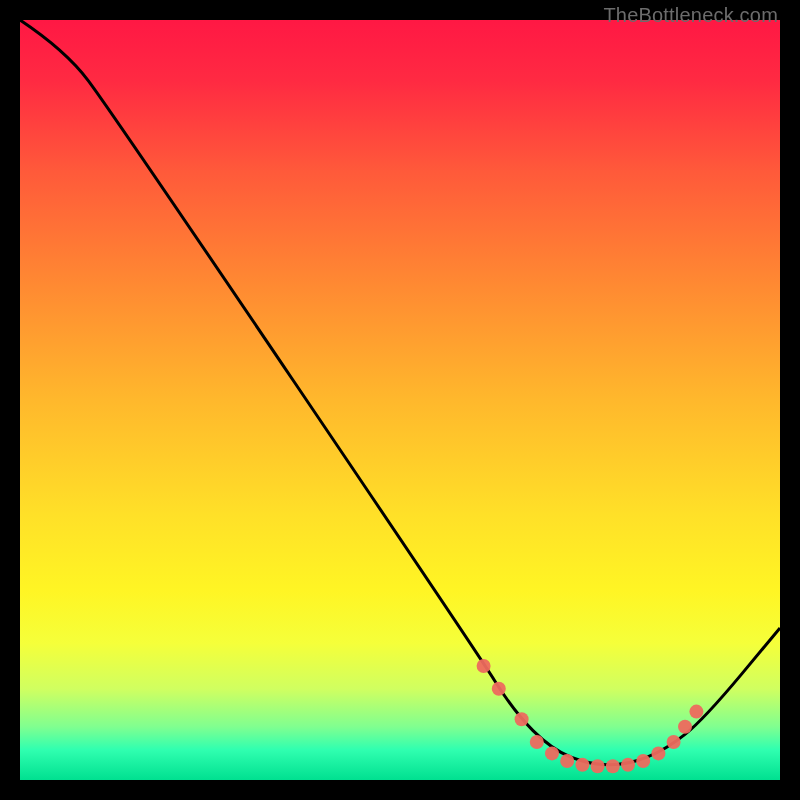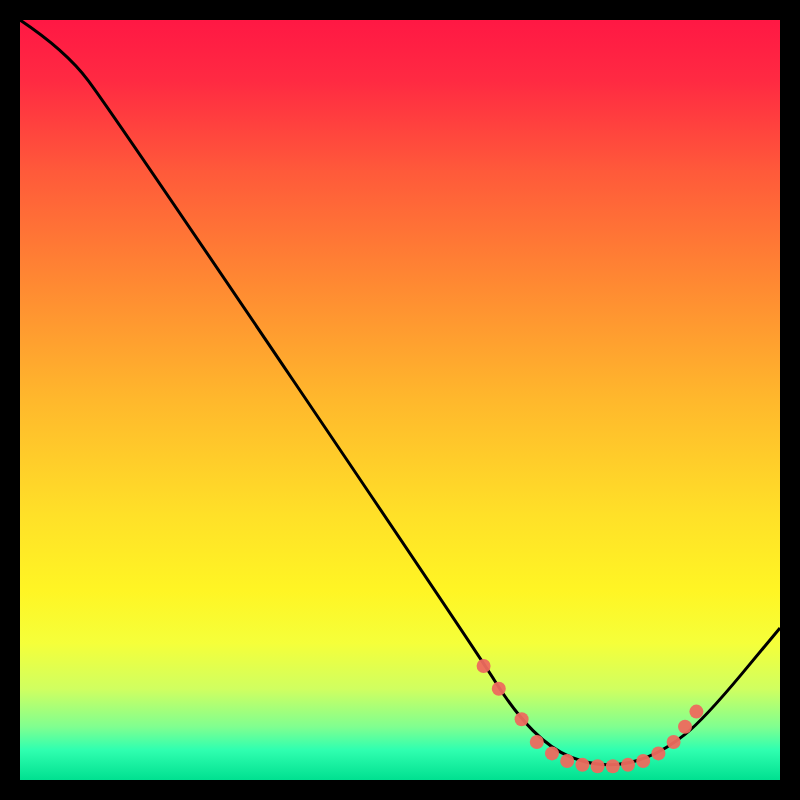--- a/index.html
+++ b/index.html
@@ -42,20 +42,21 @@
     height: 760px;
     overflow: visible;
   }
   .curve path { fill: none; stroke: #000; stroke-width: 3; }
   .dot { fill: #ed6a5e; opacity: 0.95; }
 </style>
 </head>
 <body>
 <div class="container">
   <div class="plot-area"></div>
+  <div class="watermark">TheBottleneck.com</div>
   <svg class="curve" viewBox="0 0 760 760">
     <path id="main-curve" d="M 0 0 Q 45.6 30.399999999999977 68.4 60.80000000000001 Q 91.2 91.20000000000005 273.6 361 Q 456 630.8 475 661.2 Q 494 691.6 513 710.6 Q 532 729.6 551 737.2 Q 570 744.8 589 744.8 Q 608 744.8 627 737.2 Q 646 729.6 665 714.4000000000001 Q 684 699.2 722 653.6 L 760 608"></path>
     <g id="dots">
         <circle cx="463.59999999999997" cy="646" r="7" class="dot"></circle>
         <circle cx="478.8" cy="668.8" r="7" class="dot"></circle>
         <circle cx="501.6" cy="699.2" r="7" class="dot"></circle>
         <circle cx="516.8000000000001" cy="722" r="7" class="dot"></circle>
         <circle cx="532" cy="733.4" r="7" class="dot"></circle>
         <circle cx="547.1999999999999" cy="741" r="7" class="dot"></circle>
         <circle cx="562.4" cy="744.8" r="7" class="dot"></circle>

